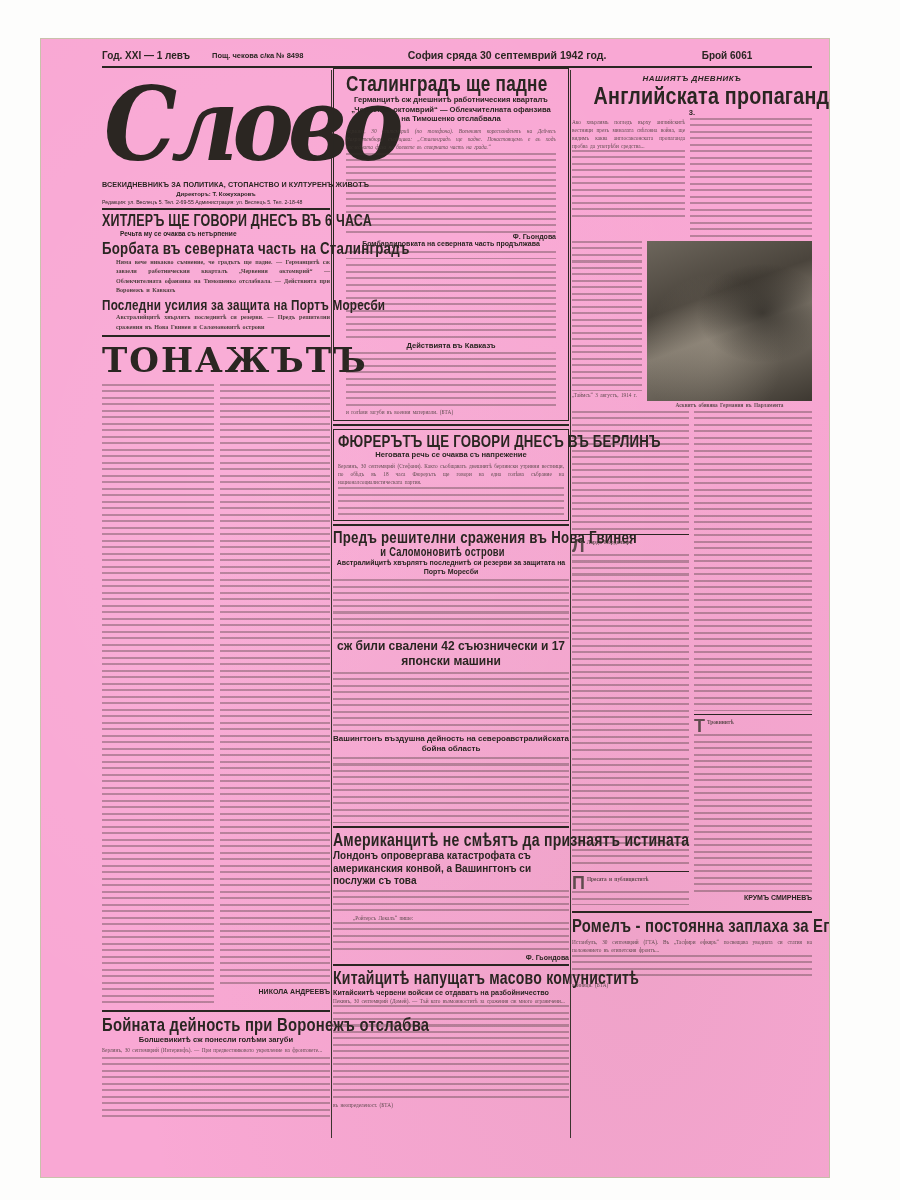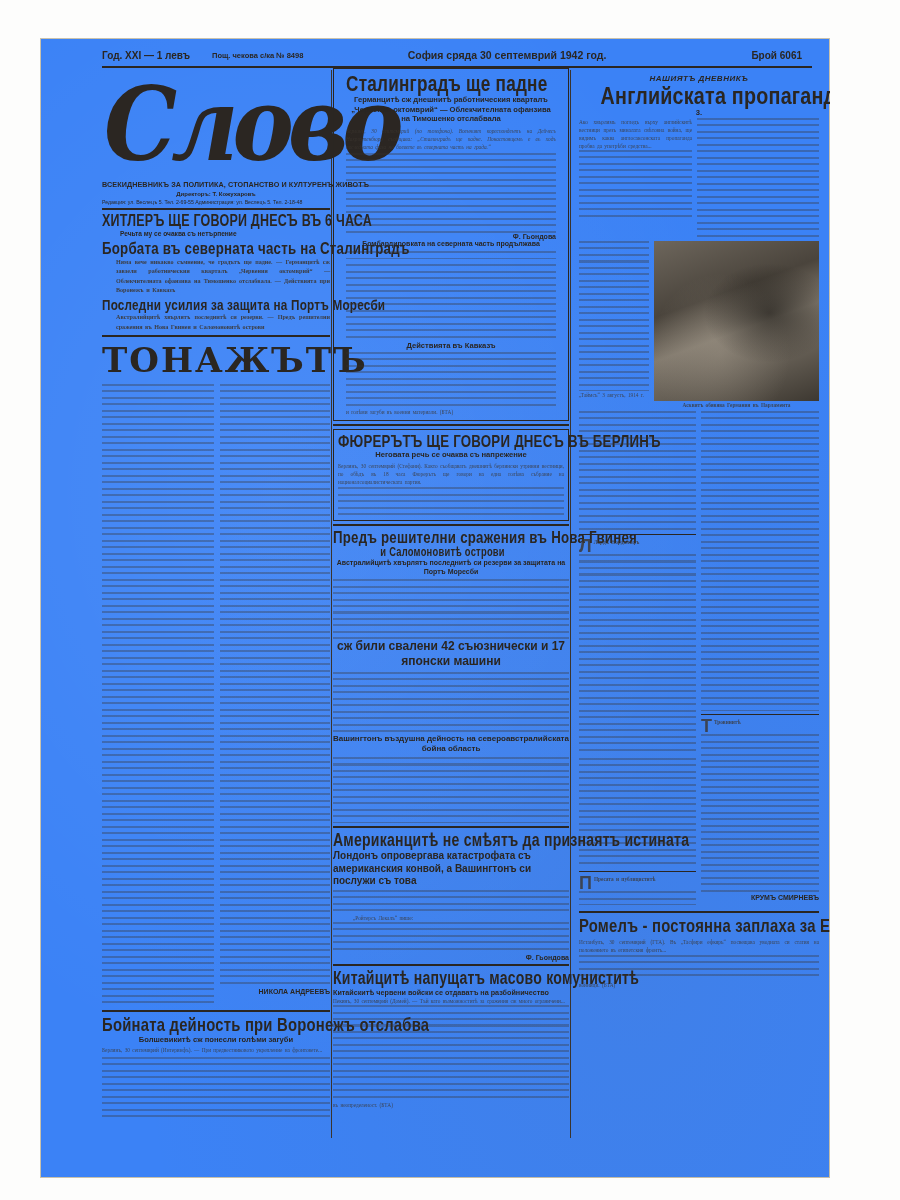--- a/index.html
+++ b/index.html
@@ -1,28 +1,28 @@
 <!DOCTYPE html>
 <html><head>
 <meta charset="utf-8">
 <style>
   html,body{margin:0;padding:0;}
   body{width:900px;height:1200px;background:#fdfdfc;position:relative;overflow:hidden;font-family:"DejaVu Serif",serif;}
-  .sheet{position:absolute;left:40px;top:38px;width:790px;height:1140px;background:#3b82f6;
+  .sheet{position:absolute;left:40px;top:38px;width:790px;height:1140px;background:#f9a8d4;
     box-shadow:0 0 0 1px #c9c1ab inset;color:#2a2622;overflow:hidden;}
   .sheet:before{content:"";position:absolute;inset:0;background:
     radial-gradient(ellipse at 30% 40%,rgba(255,255,255,.08),transparent 60%),
     radial-gradient(ellipse at 75% 80%,rgba(120,100,70,.08),transparent 60%);pointer-events:none;}
   .topline{position:absolute;left:62px;right:20px;top:8px;height:18px;font-family:"Liberation Sans",sans-serif;font-weight:bold;font-size:10px;display:flex;align-items:center;}
   .topline span{display:inline-block;}
   .rule{position:absolute;background:#2a2622;}
   .col{position:absolute;top:30px;bottom:40px;}
   .c1{left:62px;width:228px;}
   .c2{left:293px;width:236px;}
-  .c3{left:532px;width:240px;padding-left:7px;}
+  .c3{left:532px;width:240px;}
   .vline{position:absolute;width:1px;background:#3a342e;}
   .mast{font-family:"DejaVu Serif",serif;font-style:italic;font-weight:bold;font-size:92px;letter-spacing:-6px;line-height:1;color:#2b2622;margin:6px 0 0 2px;transform:scaleY(1.1);transform-origin:top left;}
   .tag{font-family:"Liberation Sans",sans-serif;font-weight:bold;font-size:7.2px;letter-spacing:.1px;text-transform:uppercase;margin-top:8px;white-space:nowrap;}
   .small{font-family:"Liberation Sans",sans-serif;font-size:6px;white-space:nowrap;}
   .h-cond{font-family:"Liberation Sans",sans-serif;font-weight:bold;text-transform:none;transform:scaleX(.78);transform-origin:left;white-space:nowrap;letter-spacing:.3px;line-height:1.05;}
   .h-serif{font-family:"DejaVu Serif",serif;font-weight:bold;letter-spacing:2px;white-space:nowrap;}
   .sub{font-family:"Liberation Sans",sans-serif;font-weight:bold;font-size:7.6px;line-height:1.25;}
   .txt{font-family:"Liberation Serif",serif;font-size:5.3px;line-height:1.55;color:#3b352f;text-align:justify;word-spacing:1px;opacity:.8;}
   .lines{background:repeating-linear-gradient(to bottom,rgba(55,48,42,.55) 0 2px,transparent 2px 6.5px);opacity:.6;}
   .sig{font-family:"Liberation Sans",sans-serif;font-weight:bold;font-size:7px;text-align:right;}
@@ -36,21 +36,21 @@
 </style>
 </head>
 <body>
 
 <div class="sheet">
 
   <div class="topline">
     <span style="width:110px;">Год. XXI — 1 левъ</span>
     <span style="width:150px;font-size:7.5px;">Пощ. чекова с/ка № 8498</span>
     <span style="width:290px;font-size:10.5px;text-align:center;">София сряда 30 септемврий 1942 год.</span>
-    <span style="flex:1;text-align:right;padding-right:8px;">Брой 6061</span>
+    <span style="flex:1;text-align:center;padding-right:8px;">Брой 6061</span>
   </div>
   <div class="rule" style="left:62px;right:18px;top:28px;height:2px;"></div>
 
   <div class="vline" style="left:291px;top:32px;bottom:40px;"></div>
   <div class="vline" style="left:530px;top:32px;bottom:40px;"></div>
 
   <div class="col c1">
     <div class="mast">Слово</div>
     <div class="tag" style="margin-top:14px;">всекидневникъ за политика, стопанство и културенъ животъ</div>
     <div class="small center" style="font-weight:bold;margin-top:2px;">Директоръ: Т. Кожухаровъ</div>

